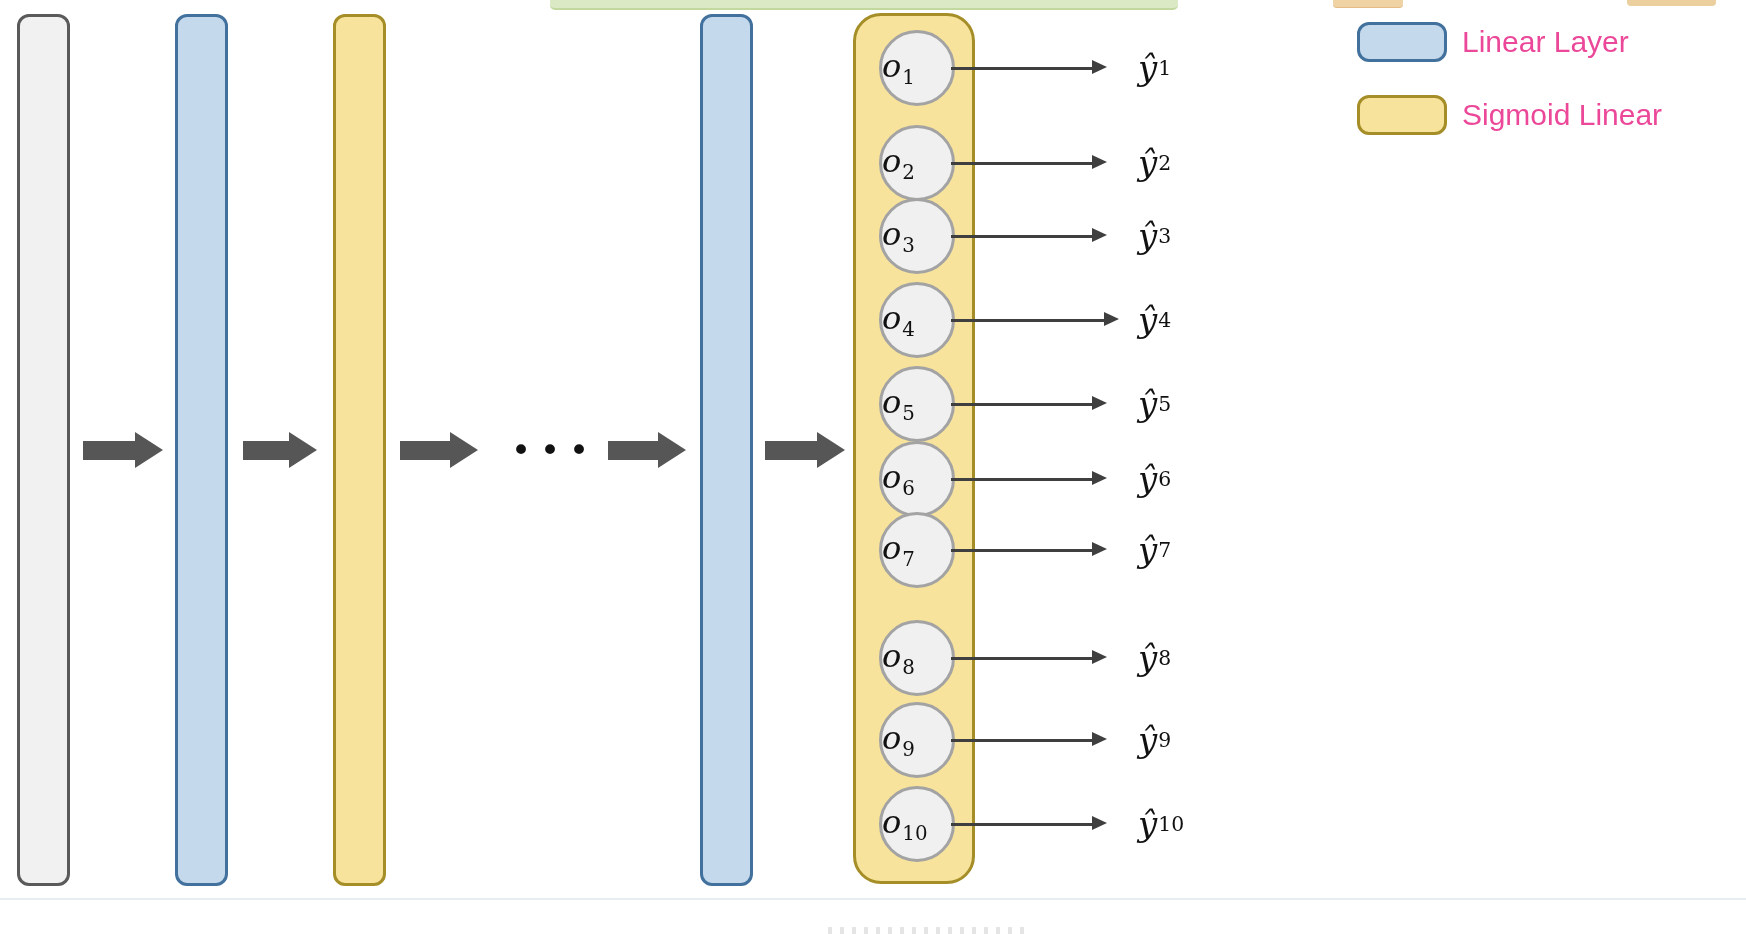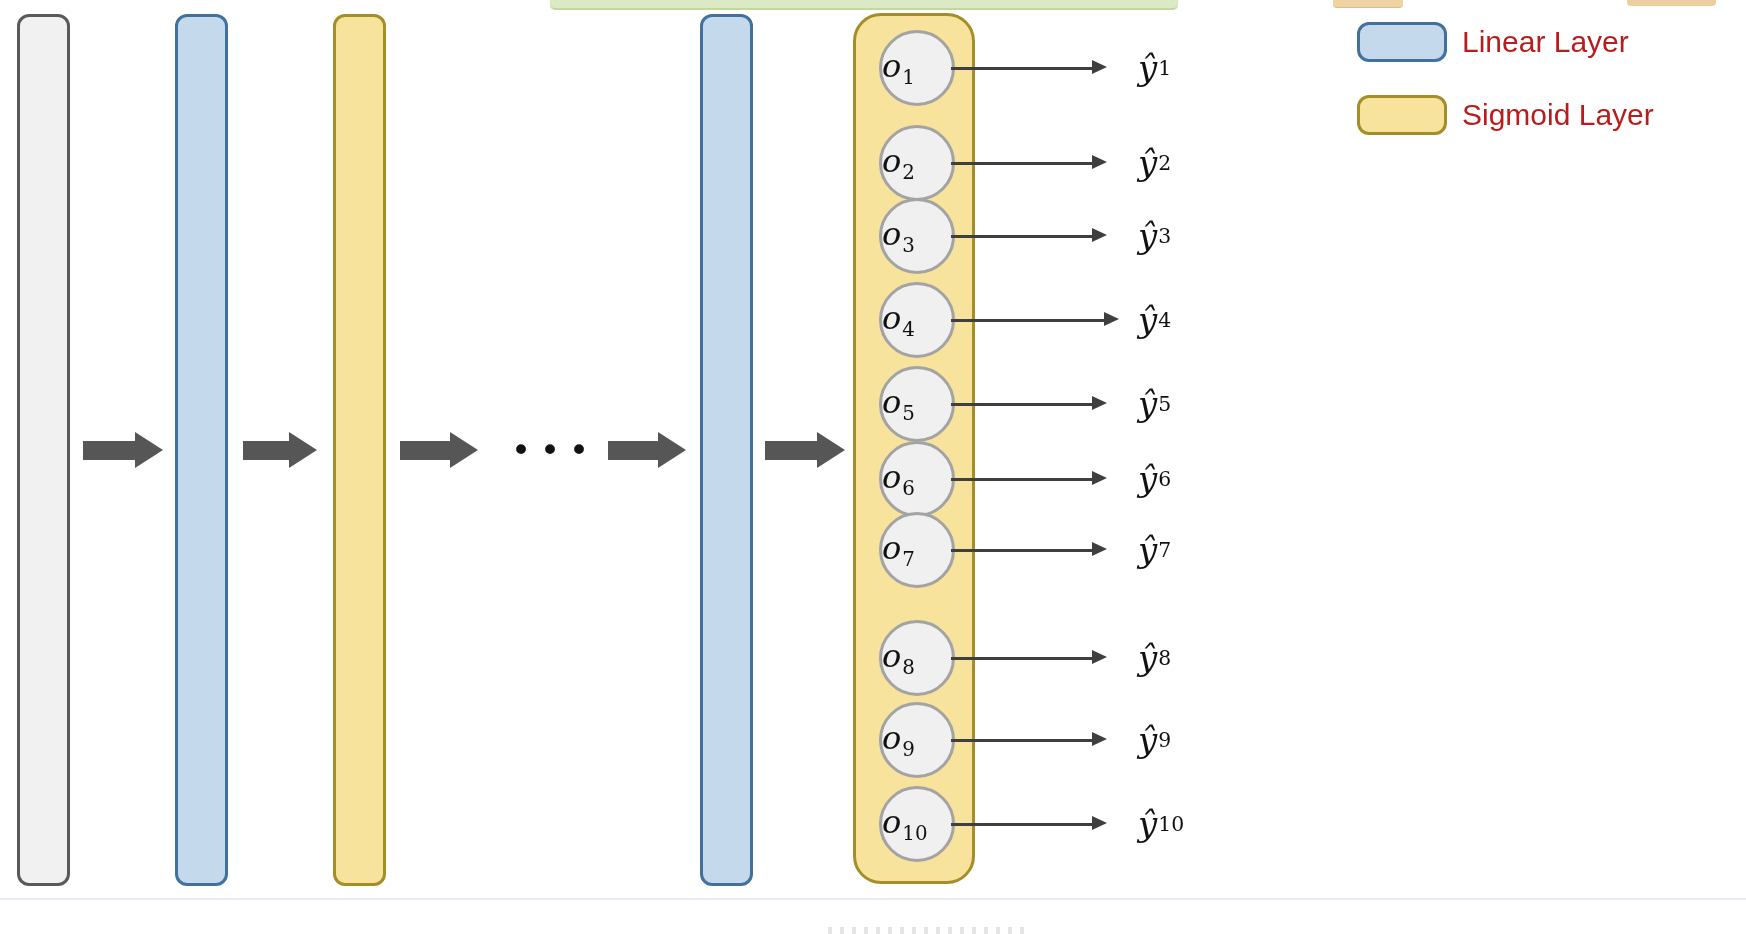--- a/index.html
+++ b/index.html
@@ -47,21 +47,21 @@
   .node-label sub{font-size:0.6em;font-style:normal;vertical-align:-0.4em;margin-left:1px;}
 
   
   .legend{position:absolute;left:1357px;top:22px;}
   .legend-row{display:flex;align-items:center;margin-bottom:33px;}
   .legend-row:nth-child(2){margin-bottom:31px;}
   .swatch{width:90px;height:40px;box-sizing:border-box;border:3px solid;border-radius:12px;margin-right:15px;flex:0 0 auto;}
   .swatch-linear{background:#c5d9ed;border-color:#41719c;}
   .swatch-sigmoid{background:#f7e39b;border-color:#a58e28;}
   .swatch-input{background:#f1f1f1;border-color:#5a5a5a;}
-  .legend-label{font-size:30px;color:#b91c1c;white-space:nowrap;}
+  .legend-label{font-size:30px;color:#ec4899;white-space:nowrap;}
 
   
   .bottom-rule{position:absolute;left:0;top:898px;width:1746px;height:2px;background:#e8edf3;}
   .caption-remnant{position:absolute;left:828px;top:927px;width:196px;height:7px;opacity:0.55;
     background:repeating-linear-gradient(90deg,#cfcfcf 0 4px,transparent 4px 12px);}
 </style>
 </head>
 <body>
 
 <div class="strip strip-green"></div>
@@ -209,18 +209,18 @@
     </div>
 </div>
 
 <div class="legend">
   <div class="legend-row">
     <div class="swatch swatch-linear"></div>
     <span class="legend-label">Linear Layer</span>
   </div>
   <div class="legend-row">
     <div class="swatch swatch-sigmoid"></div>
-    <span class="legend-label">Sigmoid Layer</span>
+    <span class="legend-label">Sigmoid Linear</span>
   </div>
 </div>
 
 <div class="bottom-rule"></div>
 <div class="caption-remnant"></div>
 
 </body></html>

